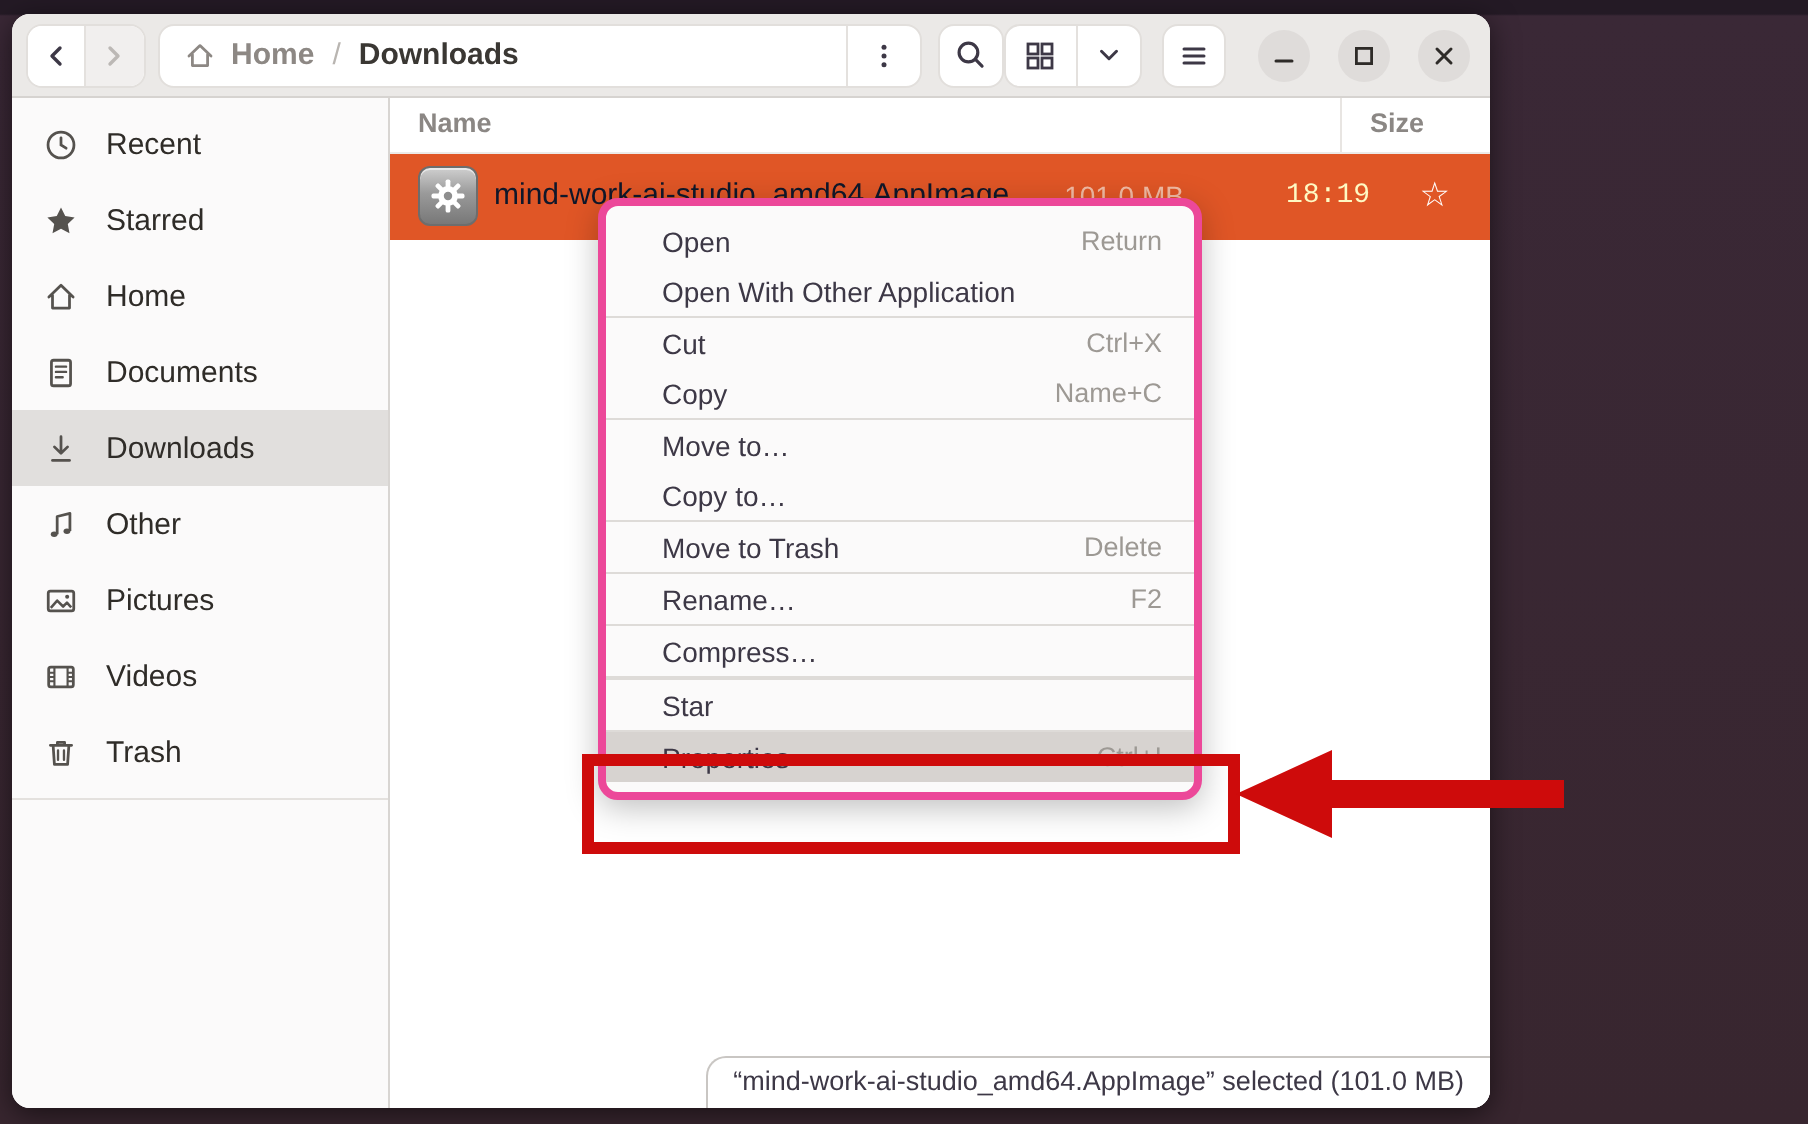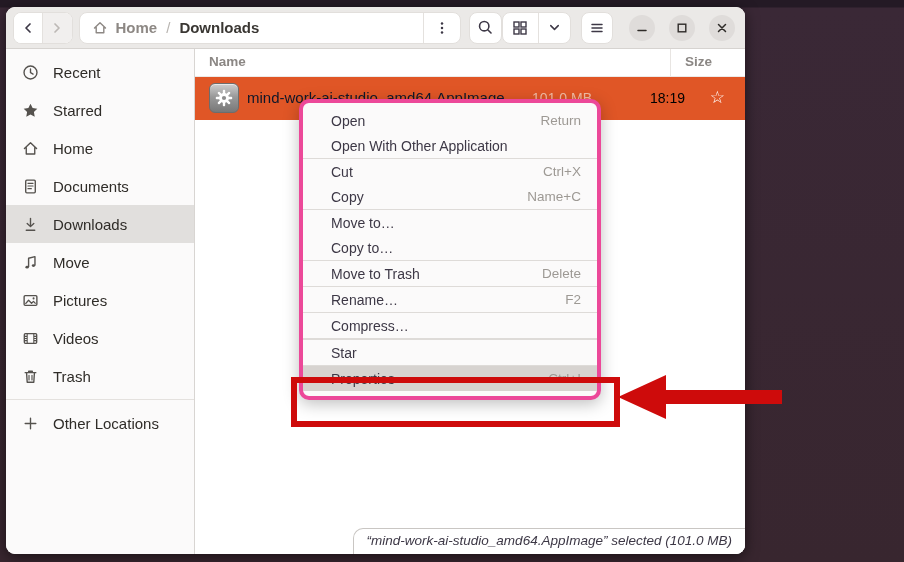--- a/index.html
+++ b/index.html
@@ -64,28 +64,28 @@
     position:relative;height:43px;background:#e05626;color:#fff;display:flex;align-items:center;
   }
   .file-icon{
     position:absolute;left:14px;top:6px;width:30px;height:30px;border-radius:6px;
     background:linear-gradient(180deg,#cfcfcf 0%,#9a9a9a 45%,#787878 100%);
     border:1px solid #6d6d6d;box-sizing:border-box;display:flex;align-items:center;justify-content:center;
     box-shadow:inset 0 1px 0 rgba(255,255,255,.55);
   }
   .file-name{position:absolute;left:52px;top:12px;font-size:15px;color:#0f172a;}
   .file-size{position:absolute;right:153px;top:13px;font-size:14px;color:#f2bba4;}
-  .file-mod{position:absolute;right:60px;top:13px;font-size:14px;color:#000000;}
+  .file-mod{position:absolute;right:60px;top:13px;font-size:14px;color:#fef9c3;font-family:Liberation Mono, monospace;}
   .file-star{position:absolute;right:20px;top:10px;font-size:17px;color:#ffffff;}
   
   .statusbar{
     position:absolute;right:0;bottom:0;background:#ffffff;
     border:1px solid #c9c6c3;border-right:none;border-bottom:none;
     border-radius:10px 0 0 0;padding:4px 13px 6px 13px;
-    font-size:13.5px;color:#3d3846;z-index:5;font-style:italic;
+    font-size:13.5px;color:#3d3846;z-index:5;
   }
   
   .ctx-menu{
     position:absolute;left:299px;top:99px;width:302px;z-index:10;
     background:#fbfafa;border:4px solid #ec4899;border-radius:10px;
     box-shadow:0 4px 16px rgba(0,0,0,.25);padding:5px 0;box-sizing:border-box;
   }
   .mi{height:25px;display:flex;align-items:center;padding:0 16px 0 28px;font-size:14px;color:#3d3846;}
   .mi .ml{flex:1;}
   .mi .ms{color:#9d9994;font-size:13.5px;}
@@ -254,21 +254,21 @@
         <span>Downloads</span>
       </div>
       <div class="side-item">
         <span class="s-icon">
           <svg width="17" height="17" viewBox="0 0 16 16">
               <path d="M6.2 12.3V4l6-1.5v8.3" fill="none" stroke="#55524e" stroke-width="1.3" stroke-linejoin="round"></path>
               <ellipse cx="4.8" cy="12.4" rx="1.6" ry="1.3" fill="#55524e"></ellipse>
               <ellipse cx="10.8" cy="10.9" rx="1.6" ry="1.3" fill="#55524e"></ellipse>
             </svg>
         </span>
-        <span>Move</span>
+        <span>Other</span>
       </div>
       <div class="side-item">
         <span class="s-icon">
           <svg width="17" height="17" viewBox="0 0 16 16">
               <rect x="2" y="3.4" width="12" height="9.2" rx="1" fill="none" stroke="#55524e" stroke-width="1.3"></rect>
               <circle cx="10.9" cy="6" r=".95" fill="#55524e"></circle>
               <path d="M3.2 11.2l3-3.4 2.8 2.8 1.8-1.8 2 2.2" fill="none" stroke="#55524e" stroke-width="1.2" stroke-linejoin="round"></path>
             </svg>
         </span>
         <span>Pictures</span>
@@ -285,28 +285,20 @@
       <div class="side-item">
         <span class="s-icon">
           <svg width="17" height="17" viewBox="0 0 16 16">
               <path d="M3 4.4h10 M6.3 4.4V3h3.4v1.4 M4.3 4.4l.6 9h6.2l.6-9" fill="none" stroke="#55524e" stroke-width="1.3" stroke-linecap="round" stroke-linejoin="round"></path>
               <path d="M6.6 6.8v4.4 M9.4 6.8v4.4" stroke="#55524e" stroke-width="1.1" stroke-linecap="round"></path>
             </svg>
         </span>
         <span>Trash</span>
       </div>
       <div class="side-sep"></div>
-      <div class="side-item">
-        <span class="s-icon">
-          <svg width="17" height="17" viewBox="0 0 16 16">
-              <path d="M8 3v10 M3 8h10" stroke="#55524e" stroke-width="1.3" stroke-linecap="round"></path>
-            </svg>
-        </span>
-        <span>Other Locations</span>
-      </div>
     </div>
 
     <div class="main">
       <div class="list-header">
         <span class="lh-name">Name</span>
         <span class="col-sep" style="left:475px"></span>
         <span class="lh-size">Size</span>
         <span class="col-sep" style="left:555px"></span>
         <span class="lh-mod">
           <span class="lh-caret">∧</span>

